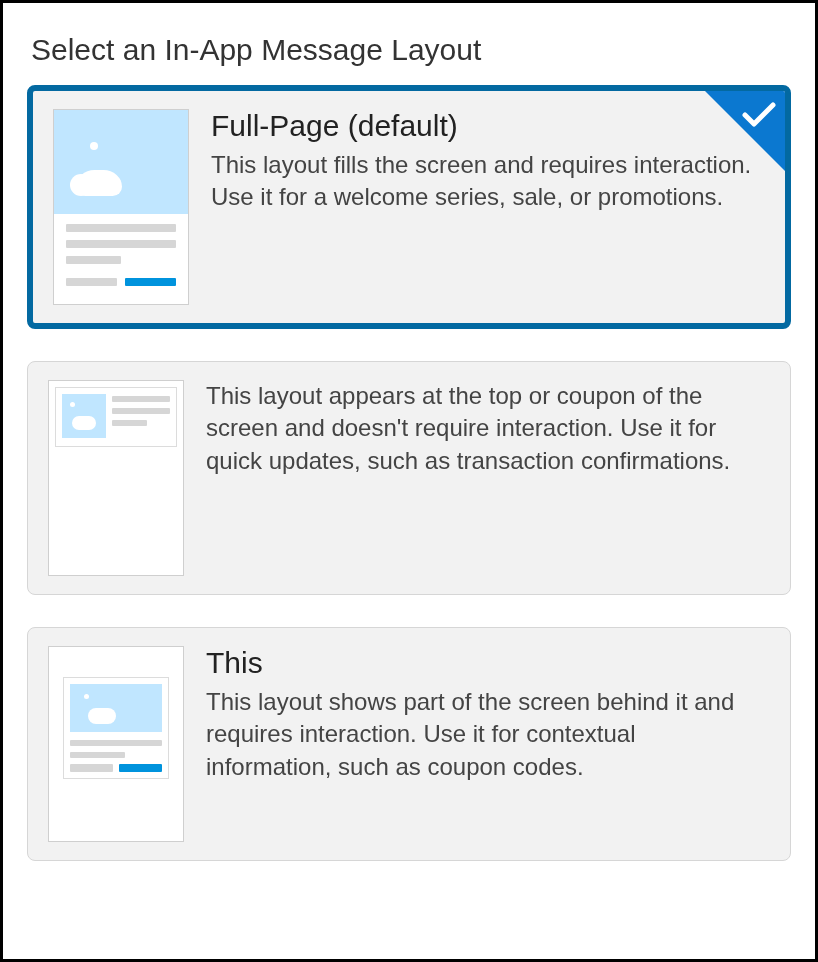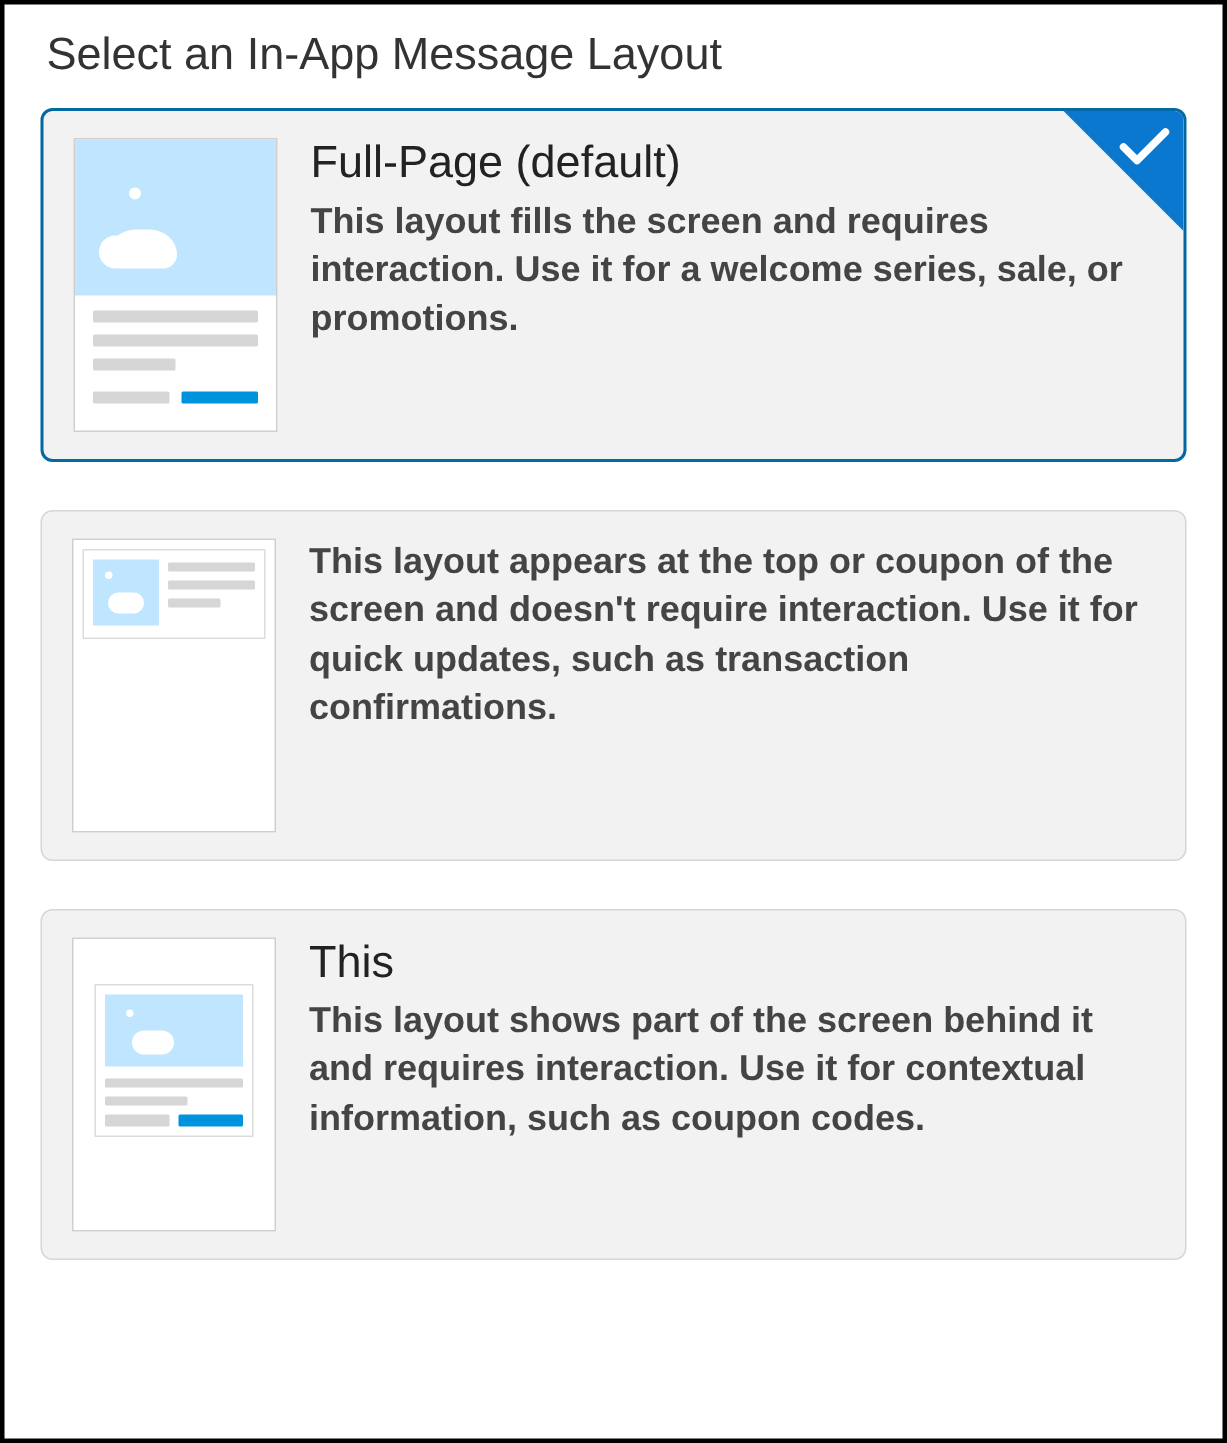--- a/index.html
+++ b/index.html
@@ -6,21 +6,21 @@
   html, body {
     margin: 0;
     padding: 0;
     font-family: -apple-system, BlinkMacSystemFont, "Segoe UI", Arial, sans-serif;
   }
   .frame {
     width: 818px;
     height: 962px;
     border: 3px solid #000;
     background: #fff;
-    padding: 11px 24px;
+    padding: 24px 24px;
   }
   .title {
     font-size: 30px;
     color: #333;
     margin: 6px 0 18px 4px;
     font-weight: 400;
   }
   .card {
     position: relative;
     border: 1px solid #d6d6d6;
@@ -28,21 +28,21 @@
     background: #f2f2f2;
     padding: 18px 20px 18px 20px;
     display: flex;
     align-items: flex-start;
     gap: 22px;
     margin-bottom: 32px;
     overflow: hidden;
     cursor: pointer;
   }
   .card.selected {
-    border: 2px solid #0369a1;
+    border: 6px solid #0369a1;
   }
   .corner {
     position: absolute;
     top: 0;
     right: 0;
     width: 0;
     height: 0;
     border-top: 80px solid #0b78d0;
     border-left: 80px solid transparent;
   }
@@ -66,21 +66,20 @@
     color: #222;
     margin: 0 0 6px 0;
     font-weight: 400;
   }
   .card-desc {
     font-size: 24px;
     line-height: 1.35;
     color: #444;
     margin: 0;
     max-width: 560px;
-    font-weight: bold;
   }
 
   
   .fp-hero {
     height: 104px;
     background: #c0e6ff;
     position: relative;
   }
   .fp-sun {
     position: absolute;

